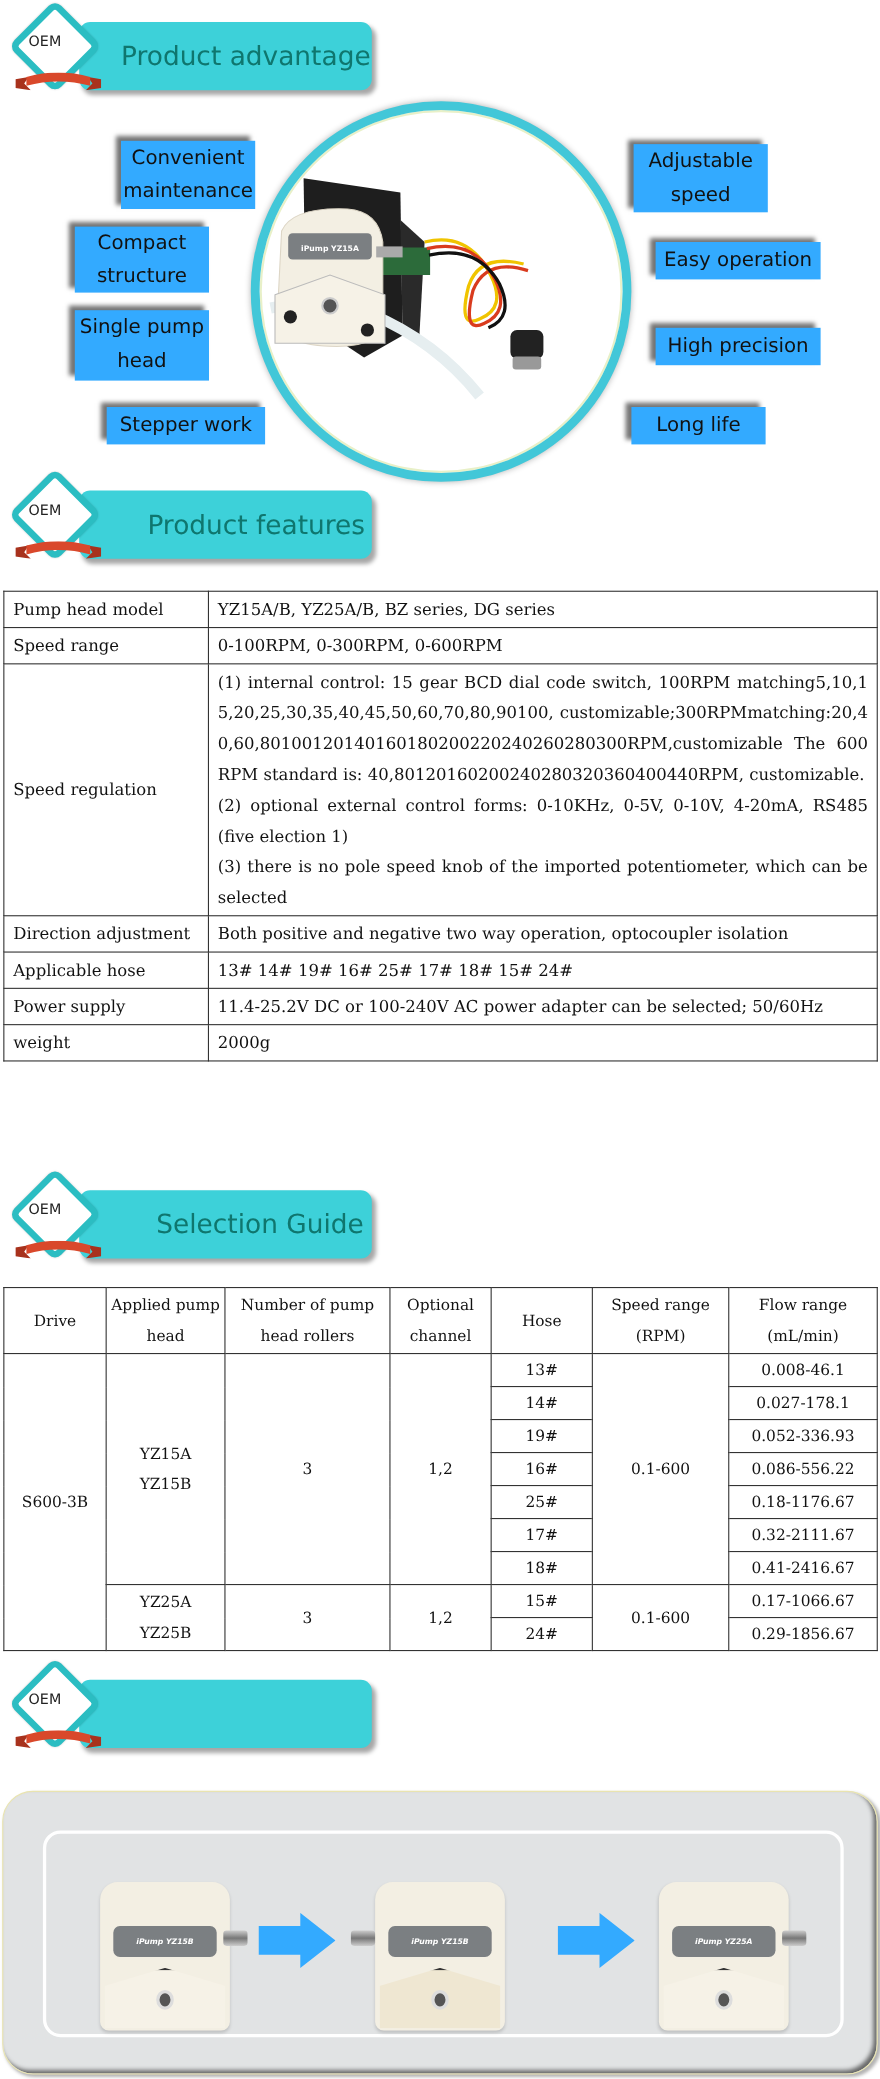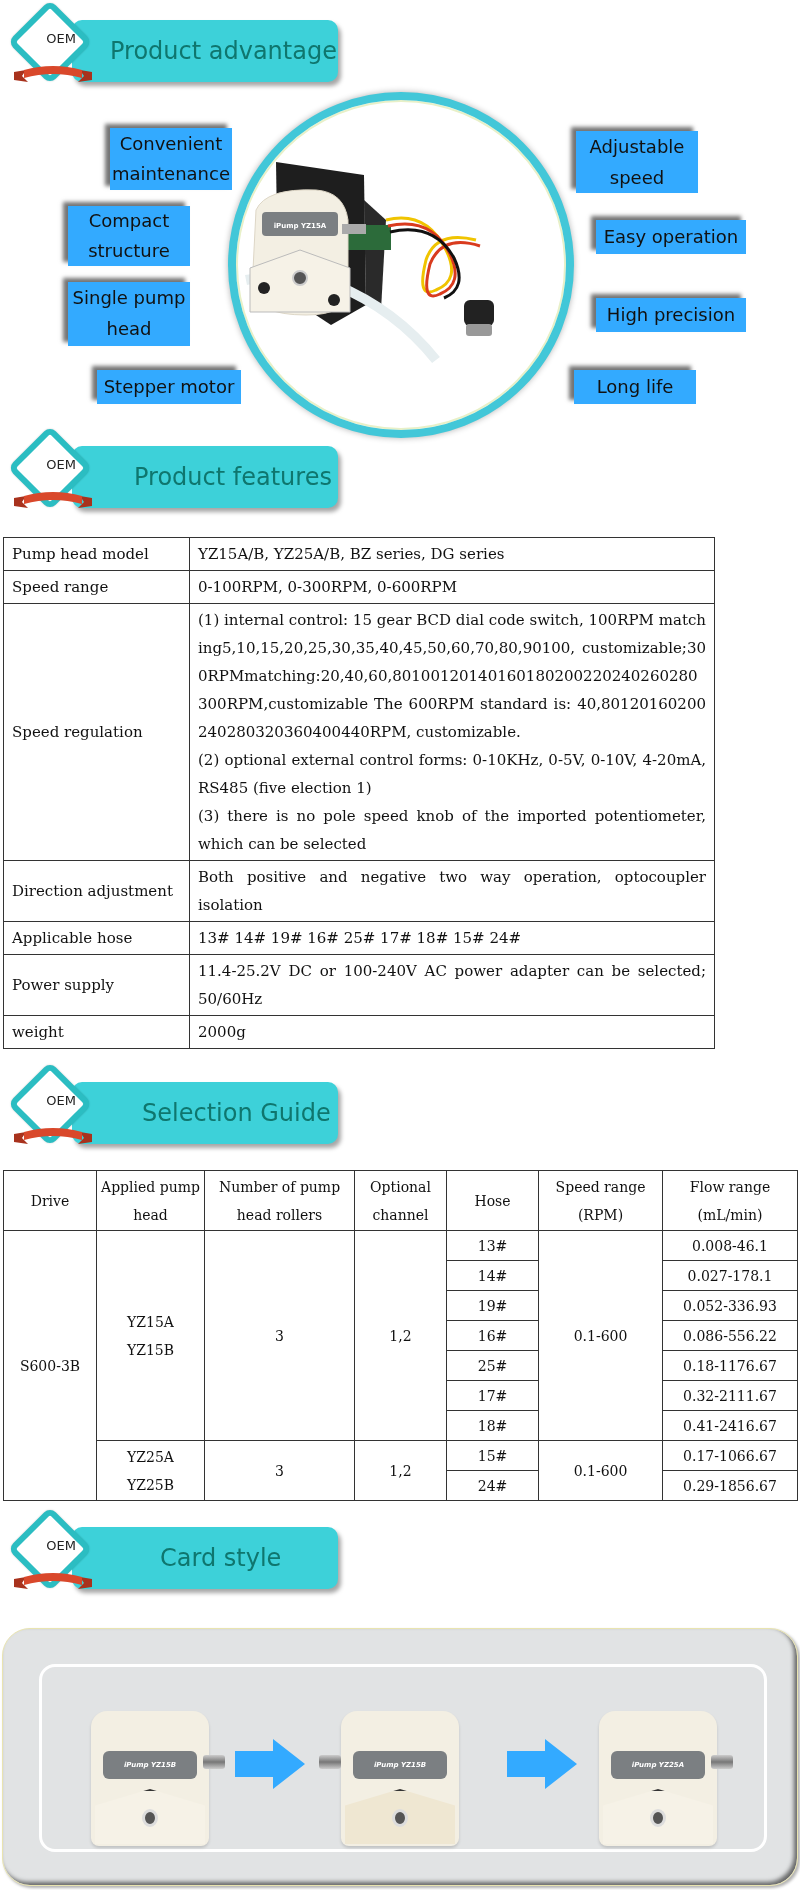--- a/index.html
+++ b/index.html
@@ -3,32 +3,32 @@
 <meta charset="utf-8">
 <style>
   * { box-sizing: border-box; margin: 0; padding: 0; }
   body { width: 800px; height: 1890px; background: #ffffff; position: relative; overflow: hidden; font-family: "DejaVu Sans", sans-serif; }
 
   
   .banner { position: absolute; left: 12px; width: 320px; height: 90px; }
   .banner .bar { position: absolute; left: 60px; top: 14px; width: 266px; height: 62px; background: #3dd1d9; border-radius: 10px; box-shadow: 3px 4px 4px rgba(0,0,0,0.35); }
   .banner .title { position: absolute; top: 14px; height: 62px; line-height: 62px; font-family: "DejaVu Sans", sans-serif; font-size: 24px; color: #0f766e; white-space: nowrap; }
   .banner .diamond { position: absolute; left: 8px; top: 6px; width: 60px; height: 60px; transform: rotate(45deg); background: #fff; border: 6px solid #2bbdc2; border-radius: 8px; box-shadow: 0 0 2px rgba(0,0,0,0.2); }
-  .banner .oem { position: absolute; left: 14px; top: 25px; width: 50px; text-align: right; font-size: 13px; color: #222; }
+  .banner .oem { position: absolute; left: 14px; top: 25px; width: 50px; text-align: left; font-size: 13px; color: #222; }
   .banner .ribbon { position: absolute; left: 2px; top: 60px; width: 78px; height: 16px; }
 
   
   .adv { position: absolute; background: #33aaff; color: #111; font-family: "DejaVu Sans", sans-serif; font-size: 18px; text-align: center; line-height: 34px; box-shadow: -5px -4px 4px rgba(0,0,0,0.55); }
 
   
   .circle { position: absolute; left: 228px; top: 92px; width: 346px; height: 346px; border-radius: 50%; border: 8px solid #42c7d8; box-shadow: 0 0 0 2px #e8f0c8 inset, 0 0 6px rgba(0,0,0,0.3); background: #fff; overflow: hidden; }
 
   
   table { border-collapse: collapse; font-family: "DejaVu Serif", serif; color: #111; }
-  .feat { position: absolute; left: 3px; top: 537px; width: 712px; font-size: 15px; padding-left: 16px; }
+  .feat { position: absolute; left: 3px; top: 537px; width: 795px; font-size: 15px; padding-left: 16px; }
   .feat td { border: 1px solid #333; padding: 2px 8px; vertical-align: middle; line-height: 28px; }
   .feat td.k { width: 186px; }
   .feat td.v { text-align: justify; }
 
   
   .sel { position: absolute; left: 3px; top: 1170px; width: 795px; font-size: 14px; text-align: center; }
   .sel td, .sel th { border: 1px solid #333; vertical-align: middle; font-weight: normal; padding: 0 4px; line-height: 28px; }
   .sel th { height: 60px; line-height: 28px; }
   .sel td.small { height: 30px; }
 
@@ -75,21 +75,21 @@
     <path d="M152 126 Q195 116 214 154 Q228 184 204 194 Q184 204 194 164 Q206 134 244 146" stroke="#d93b1e" stroke-width="3" fill="none"></path>
     <path d="M154 132 Q198 122 218 158 Q232 188 208 198" stroke="#111" stroke-width="3" fill="none"></path>
     <rect x="228" y="200" width="30" height="26" rx="6" fill="#222"></rect>
     <rect x="230" y="224" width="26" height="12" rx="3" fill="#999"></rect>
   </svg>
 </div>
 
 <div class="adv" style="left:110px;top:128px;width:122px;height:62px;line-height:30px;padding-top:1px;">Convenient maintenance</div>
 <div class="adv" style="left:68px;top:206px;width:122px;height:60px;line-height:30px;">Compact structure</div>
 <div class="adv" style="left:68px;top:282px;width:122px;height:64px;line-height:31px;">Single pump head</div>
-<div class="adv" style="left:97px;top:370px;width:144px;height:34px;">Stepper motor</div>
+<div class="adv" style="left:97px;top:370px;width:144px;height:34px;">Stepper work</div>
 
 <div class="adv" style="left:576px;top:131px;width:122px;height:62px;line-height:31px;">Adjustable speed</div>
 <div class="adv" style="left:596px;top:220px;width:150px;height:34px;">Easy operation</div>
 <div class="adv" style="left:596px;top:298px;width:150px;height:34px;">High precision</div>
 <div class="adv" style="left:574px;top:370px;width:122px;height:34px;">Long life</div>
 
 <div class="banner" style="top:432px;">
   <div class="bar"></div>
   <div class="diamond"></div>
   <div class="oem">OEM</div>
@@ -217,21 +217,20 @@
 
 <div class="banner" style="top:1513px;">
   <div class="bar"></div>
   <div class="diamond"></div>
   <div class="oem">OEM</div>
   <svg class="ribbon" viewBox="0 0 78 16">
       <path d="M0 6 L12 4 L8 10 L14 16 L0 14 Z" fill="#a8321d"></path>
       <path d="M78 6 L66 4 L70 10 L64 16 L78 14 Z" fill="#a8321d"></path>
       <path d="M10 4 Q39 -4 68 4 L68 12 Q39 4 10 12 Z" fill="#d9482b"></path>
     </svg>
-  <div class="title" style="left:148px;">Card style</div>
 </div>
 
 <div class="card-outer">
   <div class="card-inner"></div>
 
   <div class="pump" style="left:88px;top:82px;">
     <div class="plate">iPump YZ15B</div>
     <div class="shaft" style="left:112px;"></div>
     <div class="face"></div>
     <div class="screw"></div>

